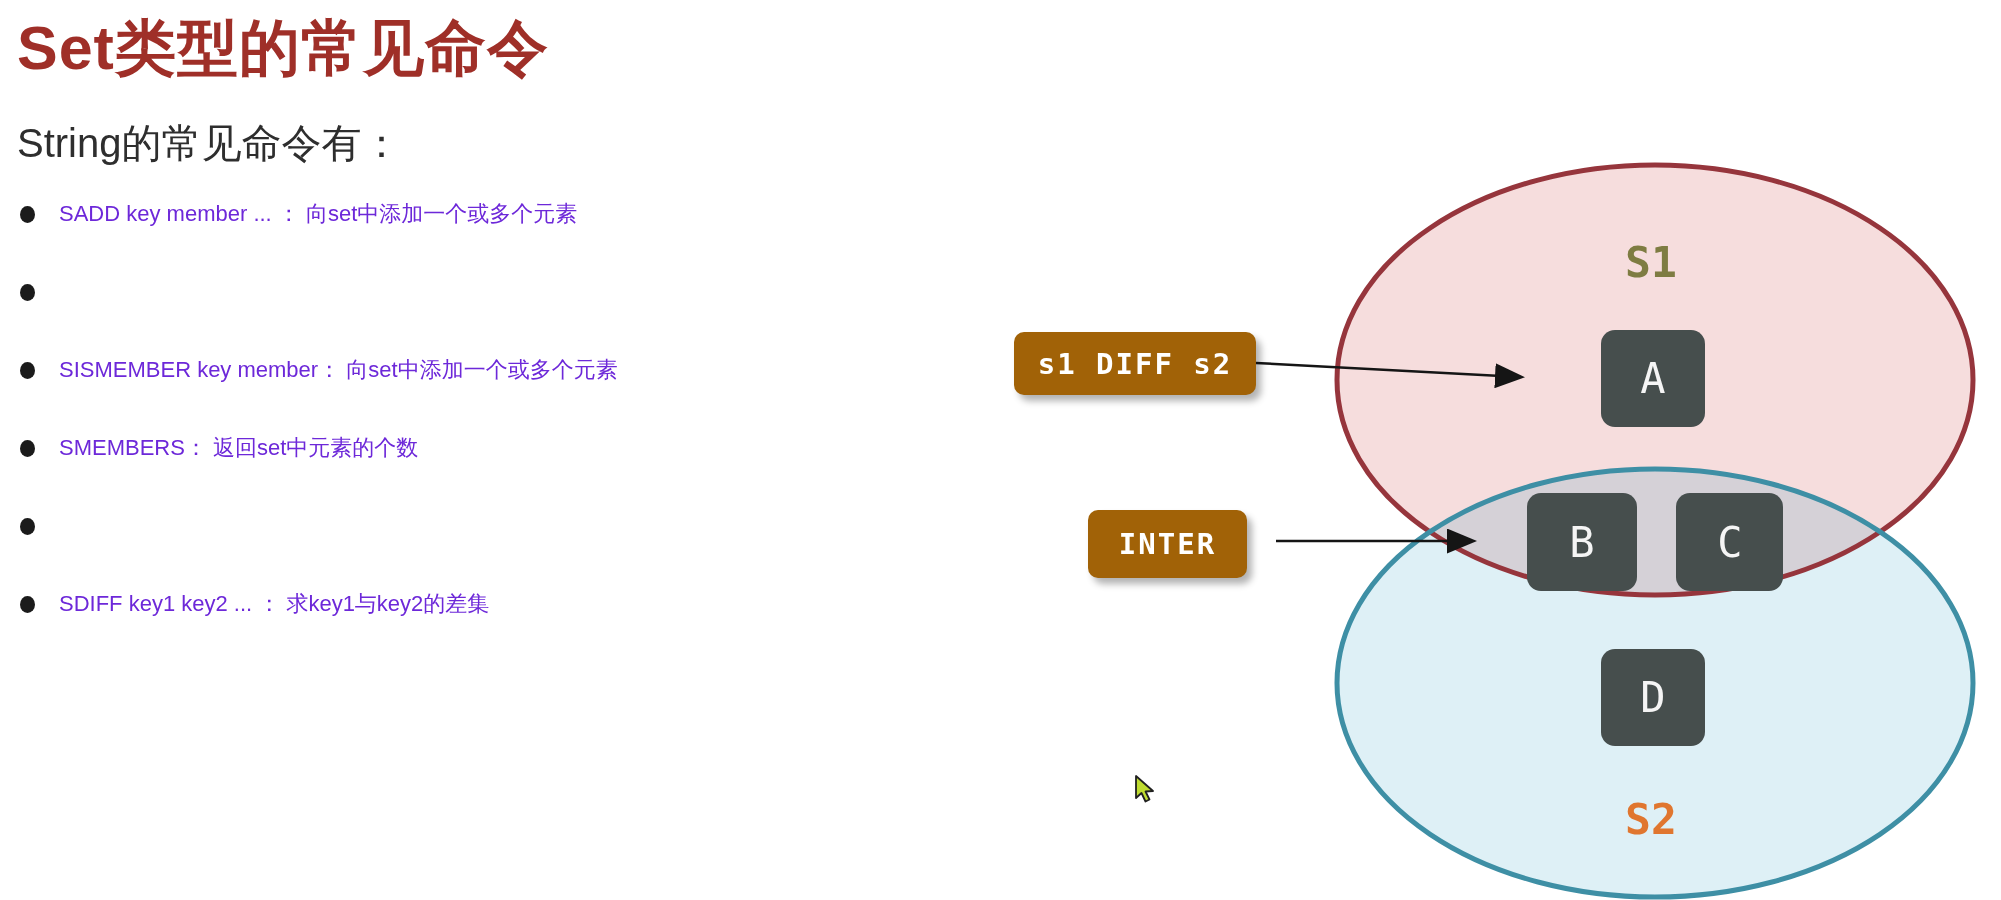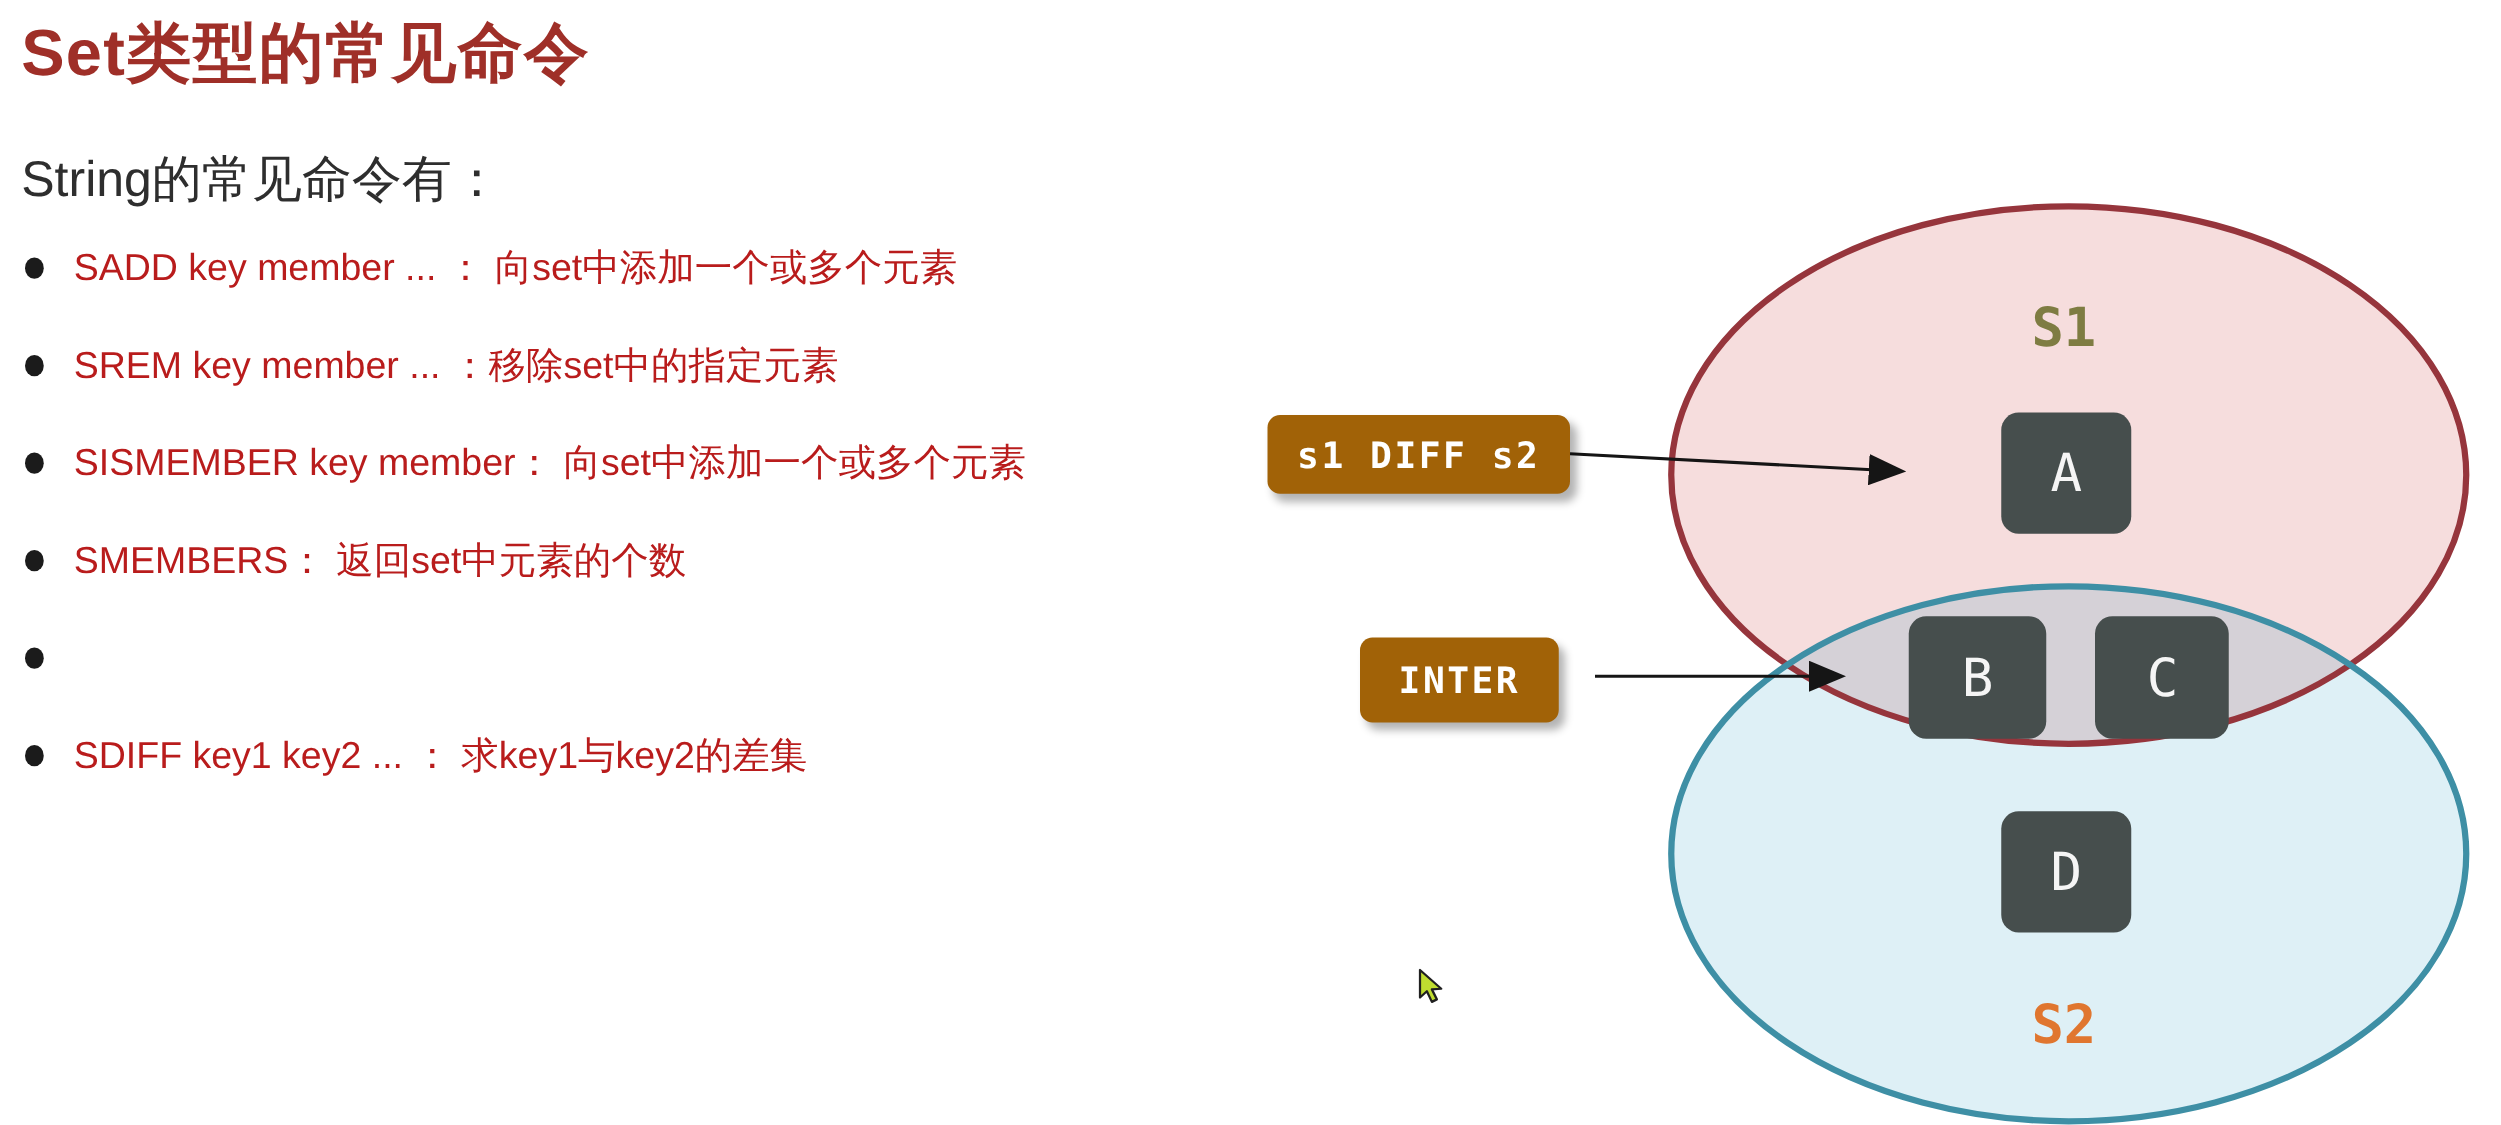--- a/index.html
+++ b/index.html
@@ -10,21 +10,21 @@
   }
   .slide {
     position: relative;
     width: 2001px; height: 900px;
     background: #ffffff;
   }
 
   
   .page-title {
     position: absolute; left: 17px; top: 8px;
-    font-size: 52px; font-weight: 600; letter-spacing: 1px;
+    font-size: 61px; font-weight: 600; letter-spacing: 1px;
     color: #9f2f28;
   }
   .page-subtitle {
     position: absolute; left: 17px; top: 116px;
     font-size: 40px; color: #2e2e2e;
   }
   .cmd-list {
     position: absolute; left: 20px; top: 197px;
     list-style: none;
     display: flex; flex-direction: column; gap: 44px;
@@ -32,21 +32,21 @@
   .cmd-item {
     display: flex; align-items: center; gap: 24px;
     height: 34px;
   }
   .bullet-dot {
     flex: 0 0 auto;
     width: 15px; height: 17px; border-radius: 50%;
     background: #1b1b1b;
   }
   .cmd-text {
-    font-size: 30px; color: #b91c1c; white-space: nowrap;
+    font-size: 22px; color: #6d28d9; white-space: nowrap;
   }
 
   
   .venn-svg {
     position: absolute; left: 0; top: 0;
     width: 2001px; height: 900px;
     pointer-events: none;
   }
   .set-label {
     font-family: "DejaVu Sans Mono", "Liberation Mono", monospace;
@@ -77,21 +77,20 @@
   <h1 class="page-title">Set类型的常见命令</h1>
   <div class="page-subtitle">String的常见命令有：</div>
 
   <ul class="cmd-list">
     <li class="cmd-item">
       <span class="bullet-dot"></span>
       <span class="cmd-text">SADD key member ... ： 向set中添加一个或多个元素</span>
     </li>
     <li class="cmd-item">
       <span class="bullet-dot"></span>
-      <span class="cmd-text">SREM key member ... ：移除set中的指定元素</span>
     </li>
     <li class="cmd-item">
       <span class="bullet-dot"></span>
       <span class="cmd-text">SISMEMBER key member： 向set中添加一个或多个元素</span>
     </li>
     <li class="cmd-item">
       <span class="bullet-dot"></span>
       <span class="cmd-text">SMEMBERS： 返回set中元素的个数</span>
     </li>
     <li class="cmd-item">

